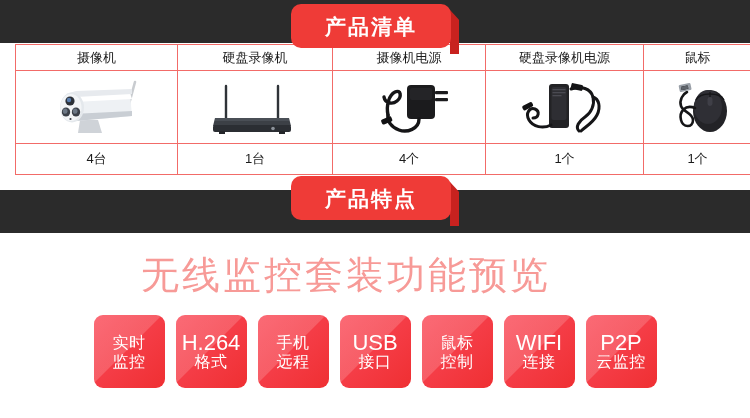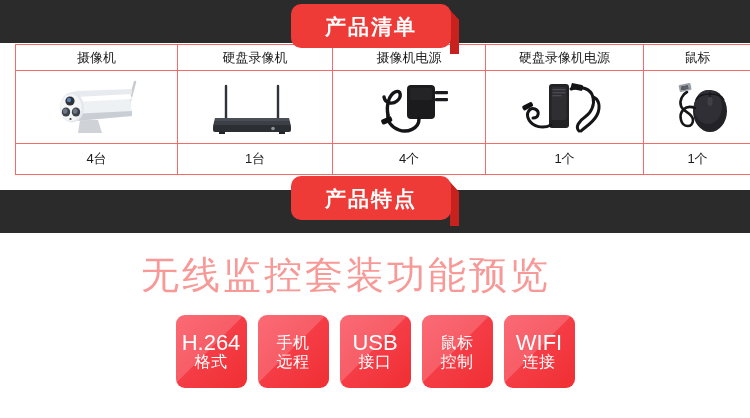--- a/index.html
+++ b/index.html
@@ -256,32 +256,40 @@
   <div class="banner-fold"></div>
   <div class="banner-plate">
     <span class="banner-text">产品特点</span>
   </div>
 </div>
 
 <div id="features-title">无线监控套装功能预览</div>
 
 <div id="feature-tags">
   <div class="feature-tag">
+    <span class="tag-line">实时</span>
+    <span class="tag-line">监控</span>
+  </div>
+  <div class="feature-tag">
     <span class="tag-line latin">H.264</span>
     <span class="tag-line">格式</span>
   </div>
   <div class="feature-tag">
     <span class="tag-line">手机</span>
     <span class="tag-line">远程</span>
   </div>
   <div class="feature-tag">
     <span class="tag-line latin">USB</span>
     <span class="tag-line">接口</span>
   </div>
   <div class="feature-tag">
     <span class="tag-line">鼠标</span>
     <span class="tag-line">控制</span>
   </div>
   <div class="feature-tag">
     <span class="tag-line latin">WIFI</span>
     <span class="tag-line">连接</span>
   </div>
+  <div class="feature-tag">
+    <span class="tag-line latin">P2P</span>
+    <span class="tag-line">云监控</span>
+  </div>
 </div>
 
 </body></html>

